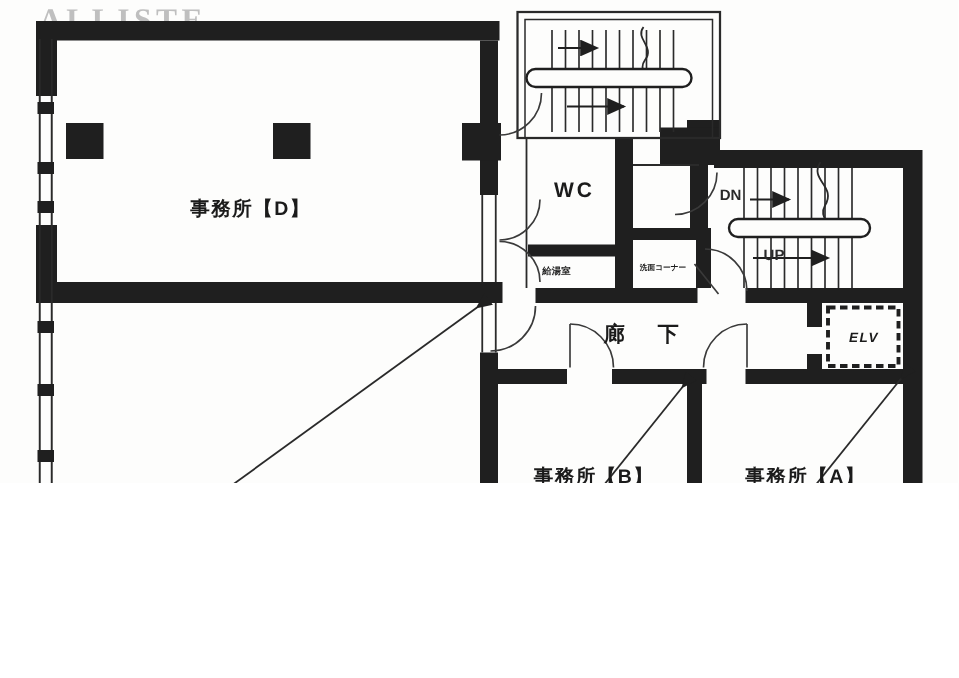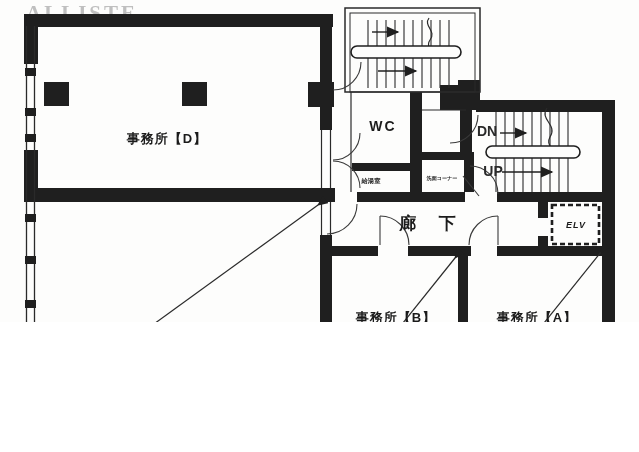--- a/index.html
+++ b/index.html
@@ -13,23 +13,23 @@
     font-family:"Liberation Serif","DejaVu Serif",serif;
     font-size:21px;letter-spacing:3px;color:#bfbfbf;font-weight:bold;
   }
   svg.plan{position:absolute;left:0;top:0;z-index:1;}
   .label{
     position:absolute;z-index:2;color:#1b1b1b;font-weight:bold;white-space:nowrap;
     transform:translate(-50%,-50%);
   }
   .room-label{font-size:13px;letter-spacing:1px;}
   .wc-label{font-size:14px;letter-spacing:2px;}
-  .corridor-label{font-size:17px;letter-spacing:9px;}
+  .corridor-label{font-size:14px;letter-spacing:9px;}
   .elv-label{font-size:9px;letter-spacing:1px;font-style:italic;}
-  .stair-label{font-size:14px;font-weight:bold;color:#2a2a2a;}
+  .stair-label{font-size:10px;font-weight:bold;color:#2a2a2a;}
   .tiny-label{font-size:7px;transform:translate(-50%,-50%) scale(.9);}
   .tinier-label{font-size:6px;transform:translate(-50%,-50%) scale(.85);}
 </style>
 </head>
 <body>
 
 <div class="stage">
 
   <div class="watermark">ALLISTE</div>
 
@@ -206,17 +206,17 @@
     </g>
   </svg>
 
   <div class="label room-label" style="left:167px;top:139px">事務所【D】</div>
   <div class="label room-label" style="left:537px;top:318px">事務所【A】</div>
   <div class="label room-label" style="left:396px;top:318px">事務所【B】</div>
   <div class="label wc-label" style="left:383px;top:126px">WC</div>
   <div class="label corridor-label" style="left:432px;top:223px">廊 下</div>
   <div class="label elv-label" style="left:576px;top:225px">ELV</div>
   <div class="label stair-label" style="left:487px;top:131px">DN</div>
-  <div class="label stair-label" style="left:493px;top:171px">UP</div>
+  <div class="label stair-label" style="left:516px;top:171px">UP</div>
   <div class="label tiny-label" style="left:371px;top:181px">給湯室</div>
   <div class="label tinier-label" style="left:442px;top:179px">洗面コーナー</div>
 
 </div>
 
 </body></html>

